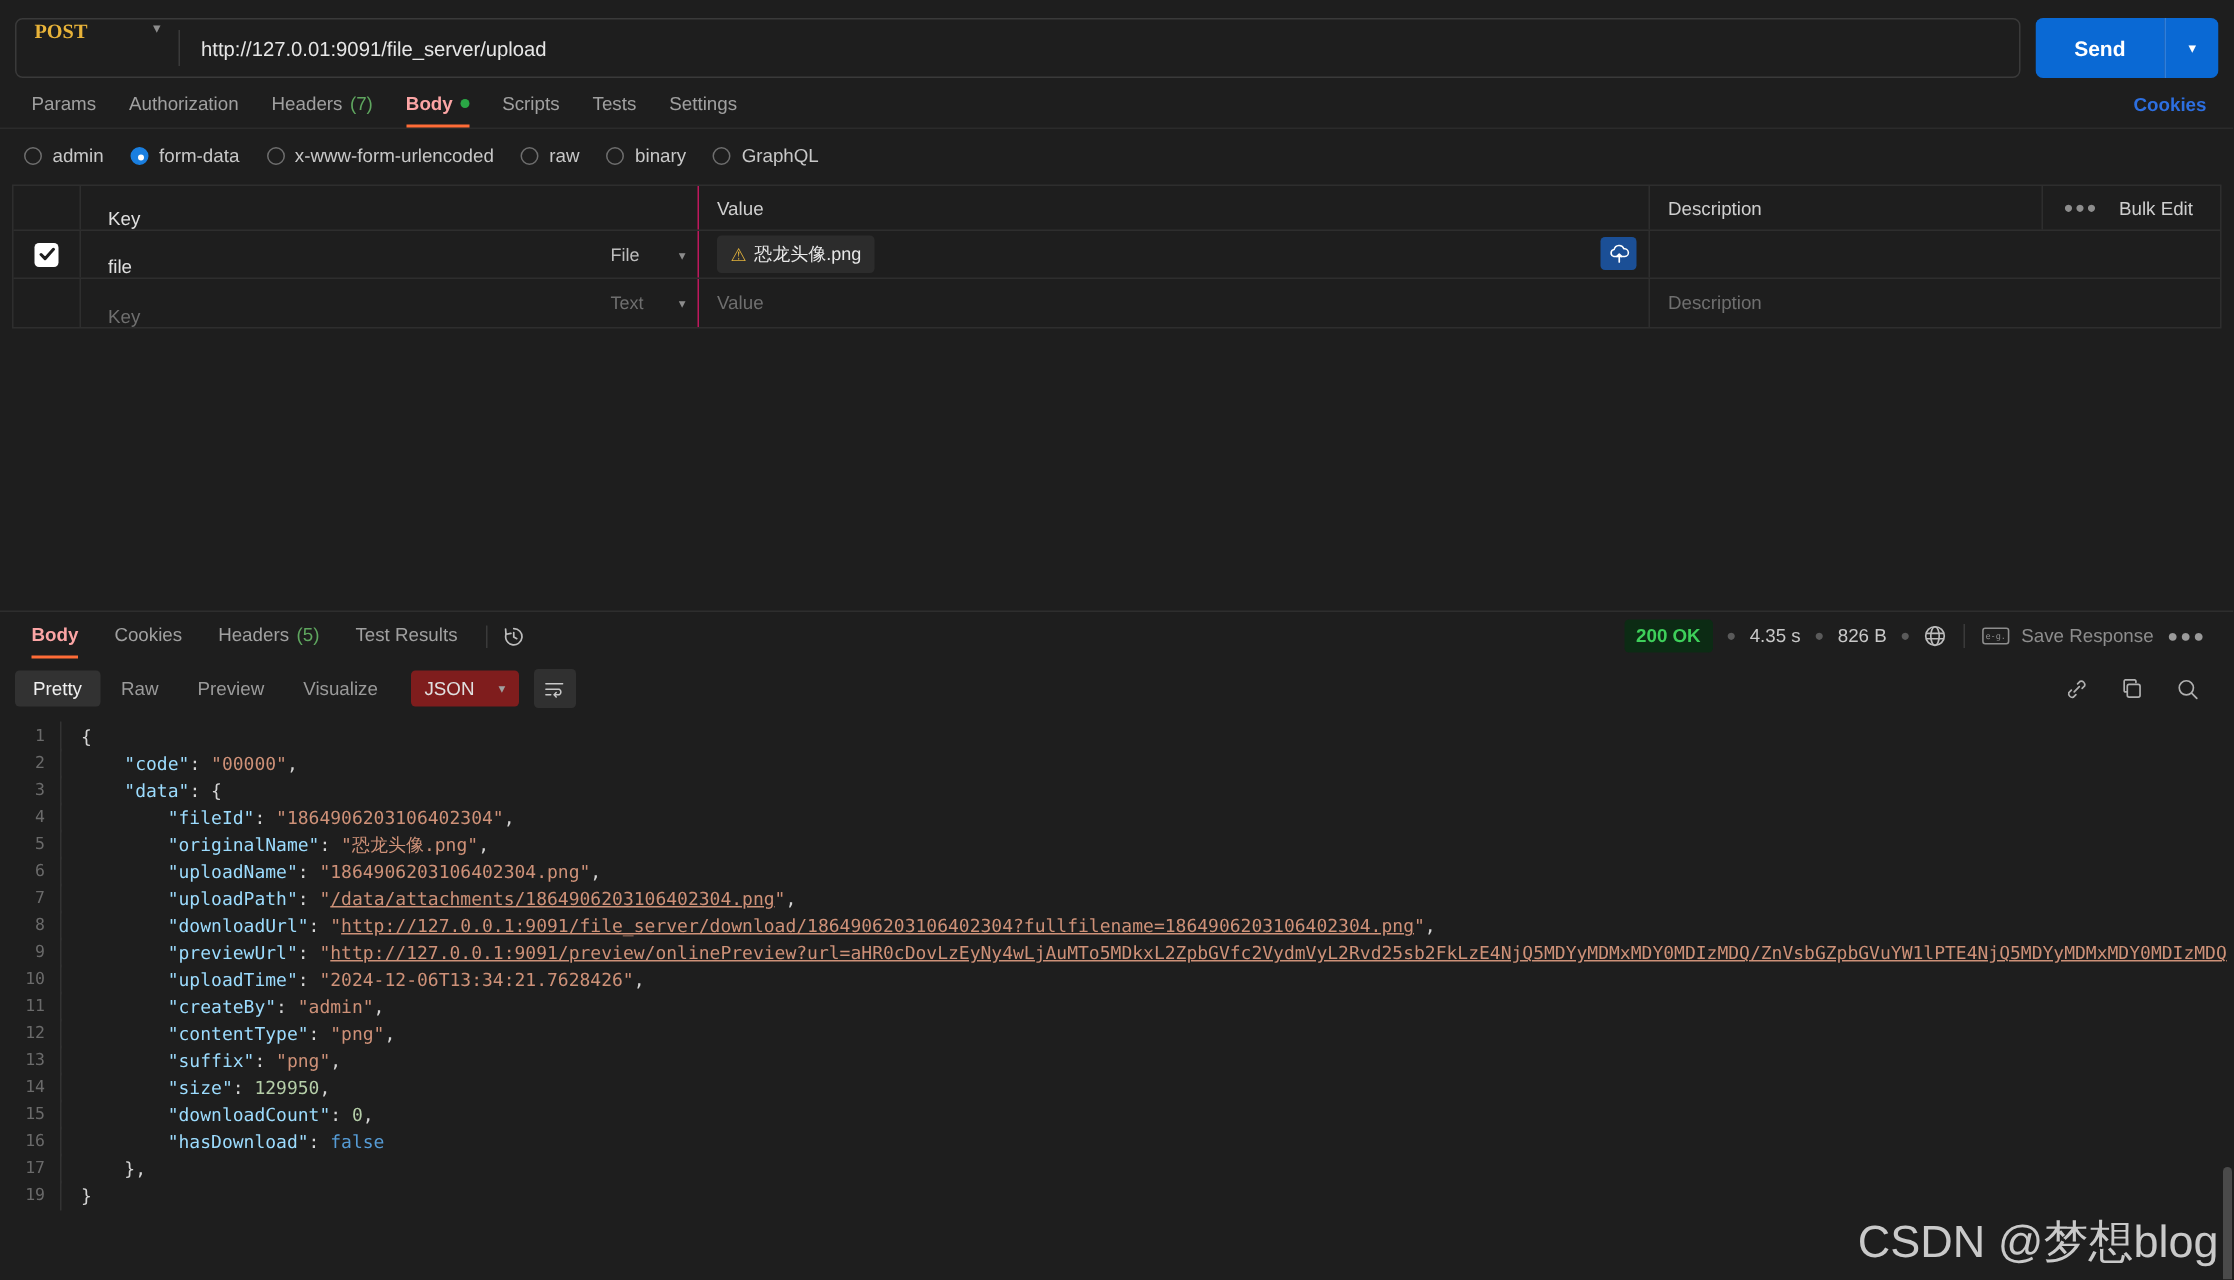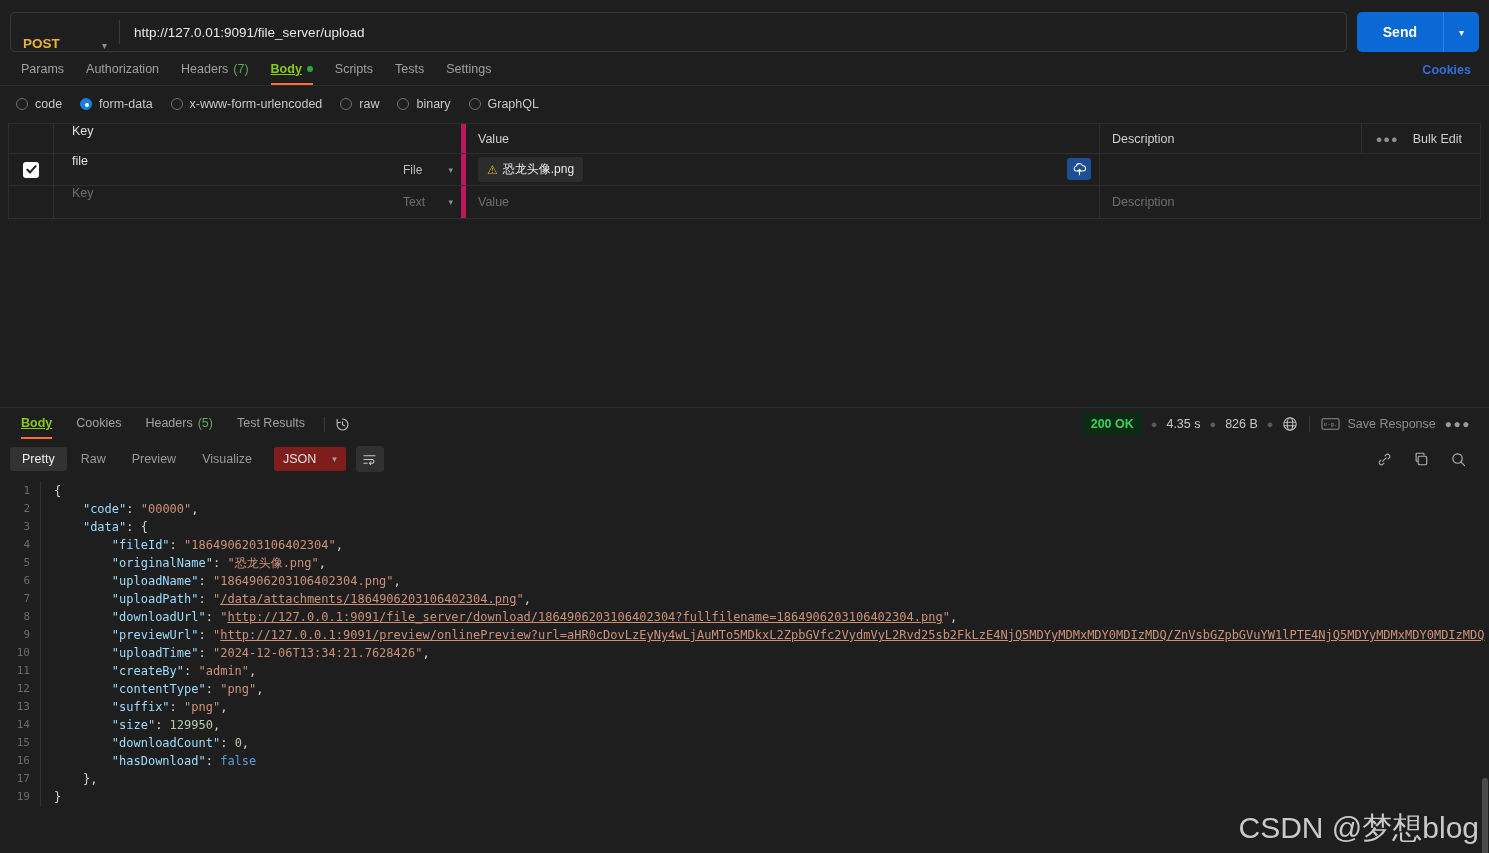--- a/index.html
+++ b/index.html
@@ -12,23 +12,23 @@
   }
   .app { width: 1489px; height: 853px; position: relative; display: flex; flex-direction: column; }
 
   
   .urlbar { display: flex; align-items: center; padding: 10px 10px 0 10px; gap: 10px; height: 54px; }
   .url-field {
     flex: 1; display: flex; align-items: center; height: 40px;
     border: 1px solid #3a3a3a; border-radius: 5px; background: #1e1e1e;
   }
   .method {
-    display: flex; align-items: flex-end; justify-content: space-between;
+    display: flex; align-items: flex-start; justify-content: space-between;
     width: 108px; height: 100%; padding: 0 12px; color: #e8b339;
-    font-size: 13.5px; font-weight: bold; cursor: pointer;
+    font-size: 13.5px; font-weight: bold; cursor: pointer; font-family: Liberation Serif, serif;
   }
   .method .chev { color: #8d8d8d; font-size: 10px; font-weight: normal; }
   .url-sep { width: 1px; height: 24px; background: #3a3a3a; }
   .url-text {
     flex: 1; padding: 0 14px; font-size: 13.5px; color: #e6e6e6;
     white-space: nowrap; overflow: hidden; cursor: text;
   }
   .send-group { display: flex; height: 40px; border-radius: 5px; overflow: hidden; }
   .send-btn {
     background: #0a69d4; color: #fff; font-size: 14px; font-weight: bold;
@@ -42,21 +42,21 @@
 
   
   .req-tabs {
     display: flex; align-items: center; padding: 0 10px; height: 32px;
     border-bottom: 1px solid #2b2b2b; position: relative;
   }
   .rtab {
     position: relative; font-size: 12.5px; color: #a0a0a0; padding: 6px 11px 8px 11px;
     cursor: pointer; display: flex; align-items: center; gap: 5px; white-space: nowrap; justify-content: flex-end;
   }
-  .rtab.active { color: #84cc16; font-weight: bold; text-decoration: underline; }
+  .rtab.active { color: #fca5a5; font-weight: bold; }
   .rtab.active::after {
     content: ""; position: absolute; left: 11px; right: 11px; bottom: -1px;
     height: 2px; background: #ff6c37;
   }
   .rtab .cnt { color: #5fa65f; }
   .dot-green { width: 6px; height: 6px; border-radius: 50%; background: #2aa745; display: inline-block; }
   .cookies-link {
     margin-left: auto; color: #2d6fe0; font-size: 12.5px; font-weight: bold;
     cursor: pointer; padding-right: 8px;
   }
@@ -73,21 +73,21 @@
     content: ""; position: absolute; left: 3.5px; top: 3.5px;
     width: 4px; height: 4px; border-radius: 50%; background: #fff;
   }
 
   
   .tbl { margin: 0 8px; border: 1px solid #2e2e2e; border-left: 1px solid #2e2e2e; }
   .trow { display: flex; align-items: stretch; border-bottom: 1px solid #2e2e2e; height: 32px; }
   .trow:last-child { border-bottom: none; }
   .trow.head { height: 30px; }
   .c-check { width: 45px; border-right: 1px solid #2e2e2e; display: flex; align-items: center; justify-content: center; }
-  .c-key { flex: 0 0 412px; border-right: 5px solid #be185d; display: flex; align-items: flex-start; position: relative; }
+  .c-key { flex: 0 0 412px; border-right: 1px solid #be185d; display: flex; align-items: flex-end; position: relative; }
   .c-key .kt { padding-left: 18px; font-size: 12.5px; color: #e0e0e0; }
   .c-key .kt.ph { color: #6f6f6f; }
   .typesel {
     position: absolute; right: 0; top: 0; bottom: 0; width: 64px;
     display: flex; align-items: center; justify-content: space-between;
     padding: 0 8px 0 6px; font-size: 12px; color: #bdbdbd; cursor: pointer;
   }
   .typesel.ph { color: #6f6f6f; }
   .typesel .chev { font-size: 9px; color: #8d8d8d; }
   .c-val { flex: 1; border-right: 1px solid #2e2e2e; display: flex; align-items: center; position: relative; padding-left: 12px; }
@@ -224,21 +224,21 @@
     </div>
     <div class="rtab">
       <span>Settings</span>
     </div>
     <div class="cookies-link">Cookies</div>
   </div>
 
   <div class="body-types">
     <div class="rad">
       <span class="circle"></span>
-      <span>code</span>
+      <span>admin</span>
     </div>
     <div class="rad sel">
       <span class="circle"></span>
       <span>form-data</span>
     </div>
     <div class="rad">
       <span class="circle"></span>
       <span>x-www-form-urlencoded</span>
     </div>
     <div class="rad">

